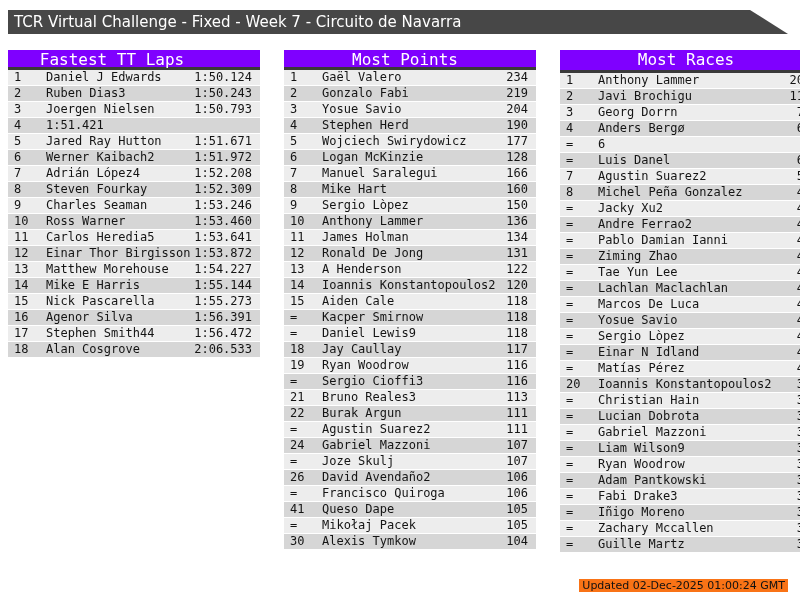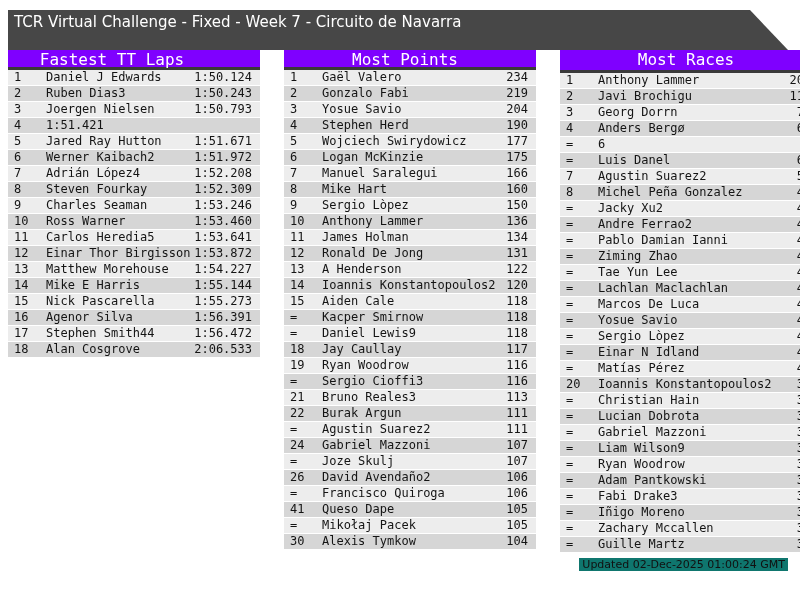--- a/index.html
+++ b/index.html
@@ -2,21 +2,21 @@
 <html><head>
 <meta charset="utf-8">
 <style>
   html,body{margin:0;padding:0;}
   body{
     width:800px;height:600px;position:relative;overflow:hidden;
     background:#ffffff;
     font-family:"DejaVu Sans Mono","Liberation Mono",monospace;
   }
   .titlebar{
-    position:absolute;left:8px;top:10px;width:780px;height:40px;
+    position:absolute;left:8px;top:10px;width:780px;height:24px;
     background:#474747;
     clip-path:polygon(0 0,calc(100% - 38px) 0,100% 100%,0 100%);
     color:#ffffff;
     font-family:"DejaVu Sans","Liberation Sans",sans-serif;
     font-size:15px;line-height:24px;
     padding-left:6px;box-sizing:border-box;
     white-space:nowrap;
   }
   .boards{
     position:absolute;left:8px;top:50px;
@@ -38,22 +38,22 @@
     border-bottom:1px solid #ffffff;
     font-size:12px;line-height:15px;color:#141414;
     white-space:nowrap;
   }
   .row.odd{background:#ededed;}
   .row.even{background:#d6d6d6;}
   .rank{flex:none;width:32px;padding-left:6px;overflow:hidden;}
   .name{flex:1;overflow:hidden;}
   .val{flex:none;padding-right:8px;text-align:right;}
   .footer{
-    position:absolute;top:558px;right:12px;
-    background:#0f766e;color:#111111;
+    position:absolute;top:579px;right:12px;
+    background:#f97316;color:#111111;
     font-family:"DejaVu Sans","Liberation Sans",sans-serif;
     font-size:11px;line-height:13px;padding:0 3px;
     white-space:nowrap;
   }
 </style>
 </head>
 <body>
 
 <div class="titlebar">
   <span>TCR Virtual Challenge - Fixed - Week 7 - Circuito de Navarra</span>
@@ -178,21 +178,21 @@
           <span class="val">190</span>
         </div>
         <div class="row odd">
           <span class="rank">5</span>
           <span class="name">Wojciech Swirydowicz</span>
           <span class="val">177</span>
         </div>
         <div class="row even">
           <span class="rank">6</span>
           <span class="name">Logan McKinzie</span>
-          <span class="val">175</span>
+          <span class="val">128</span>
         </div>
         <div class="row odd">
           <span class="rank">7</span>
           <span class="name">Manuel Saralegui</span>
           <span class="val">166</span>
         </div>
         <div class="row even">
           <span class="rank">8</span>
           <span class="name">Mike Hart</span>
           <span class="val">160</span>

